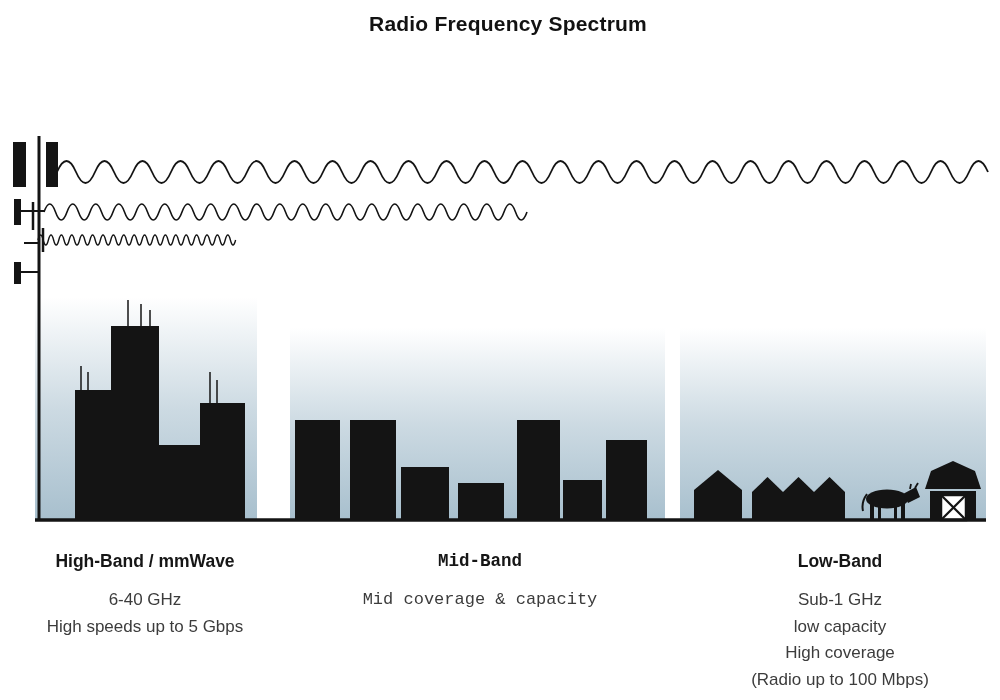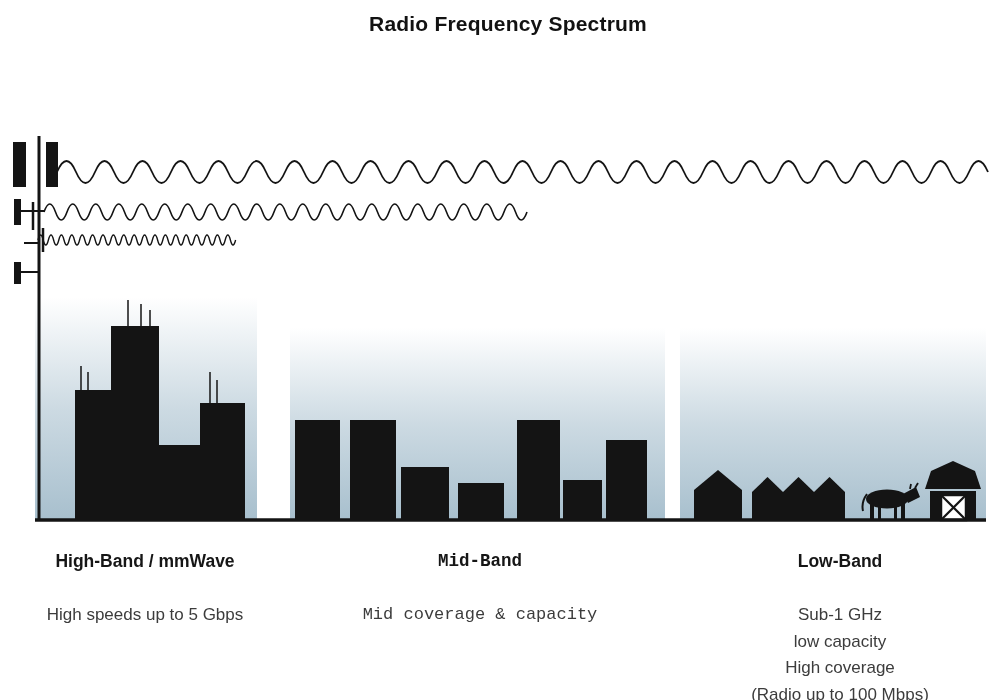--- a/index.html
+++ b/index.html
@@ -12,21 +12,21 @@
     position:absolute; top:4px; left:0; width:100%; margin:8px;
     text-align:center; font-size:21px; font-weight:700; color:#121212;
     letter-spacing:.2px;
   }
   .band-label {
     position:absolute; top:550px; text-align:center;
     color:#3c3c3c; font-size:17px; line-height:26.5px;
   }
   .band-name {
     font-weight:700; color:#161616; font-size:17.5px;
-    line-height:22px; margin-bottom:30px;
+    line-height:22px; margin-bottom:15px;
   }
   .ink { fill:#141414; }
   .ink-stroke { stroke:#141414; fill:none; }
 </style>
 </head>
 <body>
 
 <div class="stage">
 
   <svg width="1000" height="700" viewBox="0 0 1000 700">
@@ -111,20 +111,21 @@
       </g>
     </g>
 
     <line class="ink-stroke" x1="35" y1="520" x2="986" y2="520" stroke-width="3.5"></line>
   </svg>
 
   <h1 class="title">Radio Frequency Spectrum</h1>
 
   <div class="band-label" style="left:10px; width:270px;">
     <div class="band-name">High-Band / mmWave</div>
+    <div>6-40 GHz</div>
     <div>High speeds up to 5 Gbps</div>
   </div>
 
   <div class="band-label" style="left:330px; width:300px;font-family:Liberation Mono, monospace;">
     <div class="band-name">Mid-Band</div>
     <div>Mid coverage &amp; capacity</div>
   </div>
 
   <div class="band-label" style="left:695px; width:290px;">
     <div class="band-name">Low-Band</div>

